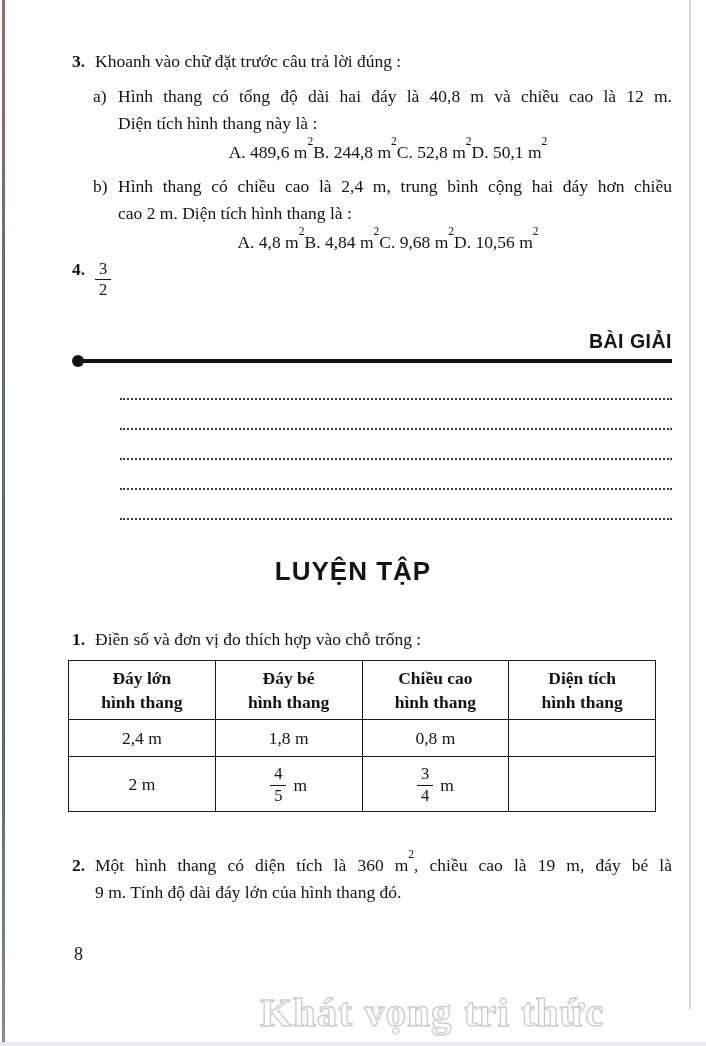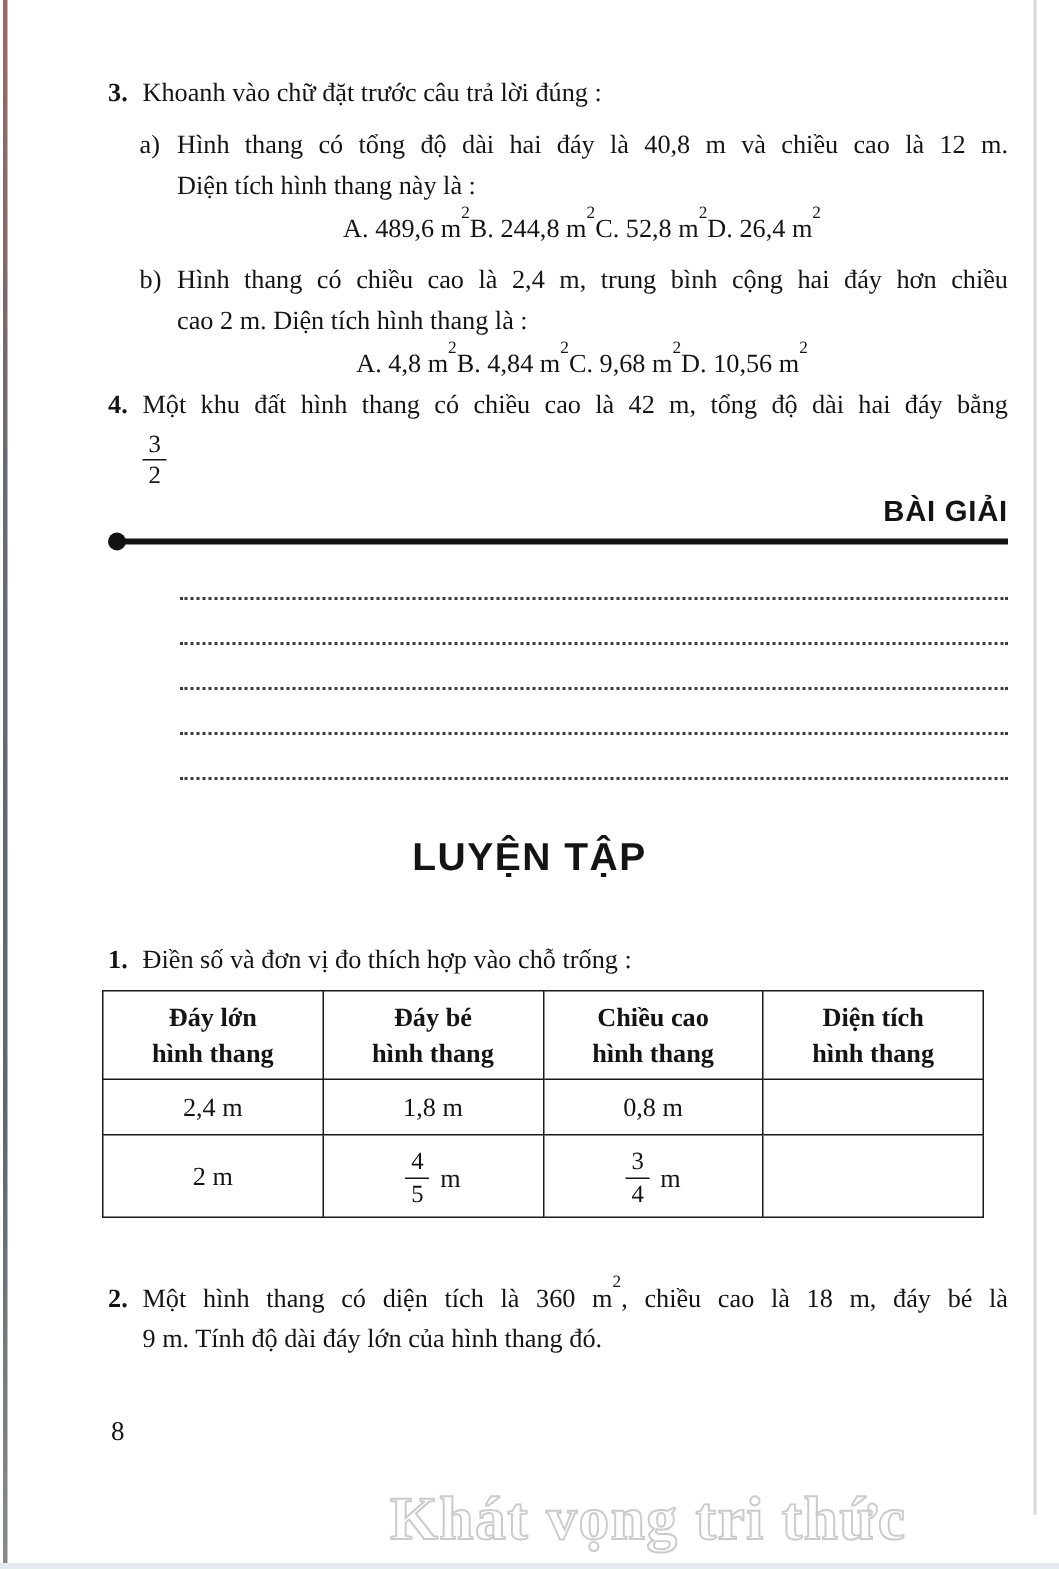--- a/index.html
+++ b/index.html
@@ -136,21 +136,21 @@
 
     <div class="sub">
       <span class="slabel line">a)</span>
       <div class="sbody">
         <div class="line just">Hình thang có tổng độ dài hai đáy là 40,8 m và chiều cao là 12 m.</div>
         <div class="line">Diện tích hình thang này là :</div>
         <div class="options">
           <span><span>A. 489,6 m</span><sup class="sq">2</sup></span>
           <span><span>B. 244,8 m</span><sup class="sq">2</sup></span>
           <span><span>C. 52,8 m</span><sup class="sq">2</sup></span>
-          <span><span>D. 26,4 m</span><sup class="sq">2</sup></span>
+          <span><span>D. 50,1 m</span><sup class="sq">2</sup></span>
         </div>
       </div>
     </div>
 
     <div class="sub" style="margin-top:6px">
       <span class="slabel line">b)</span>
       <div class="sbody">
         <div class="line just">Hình thang có chiều cao là 2,4 m, trung bình cộng hai đáy hơn chiều</div>
         <div class="line">cao 2 m. Diện tích hình thang là :</div>
         <div class="options">
@@ -160,21 +160,20 @@
           <span><span>D. 10,56 m</span><sup class="sq">2</sup></span>
         </div>
       </div>
     </div>
   </div>
 
   <div class="sec" style="top:256px">
     <div class="prob">
       <span class="pnum line">4.</span>
       <div class="pbody">
-        <div class="line just">Một khu đất hình thang có chiều cao là 42 m, tổng độ dài hai đáy bằng</div>
         <div class="p4line2">
           <span class="frac">
             <span class="num">3</span>
             <span class="den">2</span>
           </span>
         </div>
       </div>
     </div>
   </div>
 
@@ -247,21 +246,21 @@
           <td></td>
         </tr>
       </tbody>
     </table>
   </div>
 
   <div class="sec" style="top:852px">
     <div class="prob">
       <span class="pnum line">2.</span>
       <div class="pbody">
-        <div class="line just"><span>Một hình thang có diện tích là 360 m</span><sup class="sq">2</sup><span>, chiều cao là 18 m, đáy bé là</span></div>
+        <div class="line just"><span>Một hình thang có diện tích là 360 m</span><sup class="sq">2</sup><span>, chiều cao là 19 m, đáy bé là</span></div>
         <div class="line">9 m. Tính độ dài đáy lớn của hình thang đó.</div>
       </div>
     </div>
   </div>
 
   <div class="page-number">8</div>
 
   <div class="watermark wm-slogan">Khát vọng tri thức</div>
 
 </div>

